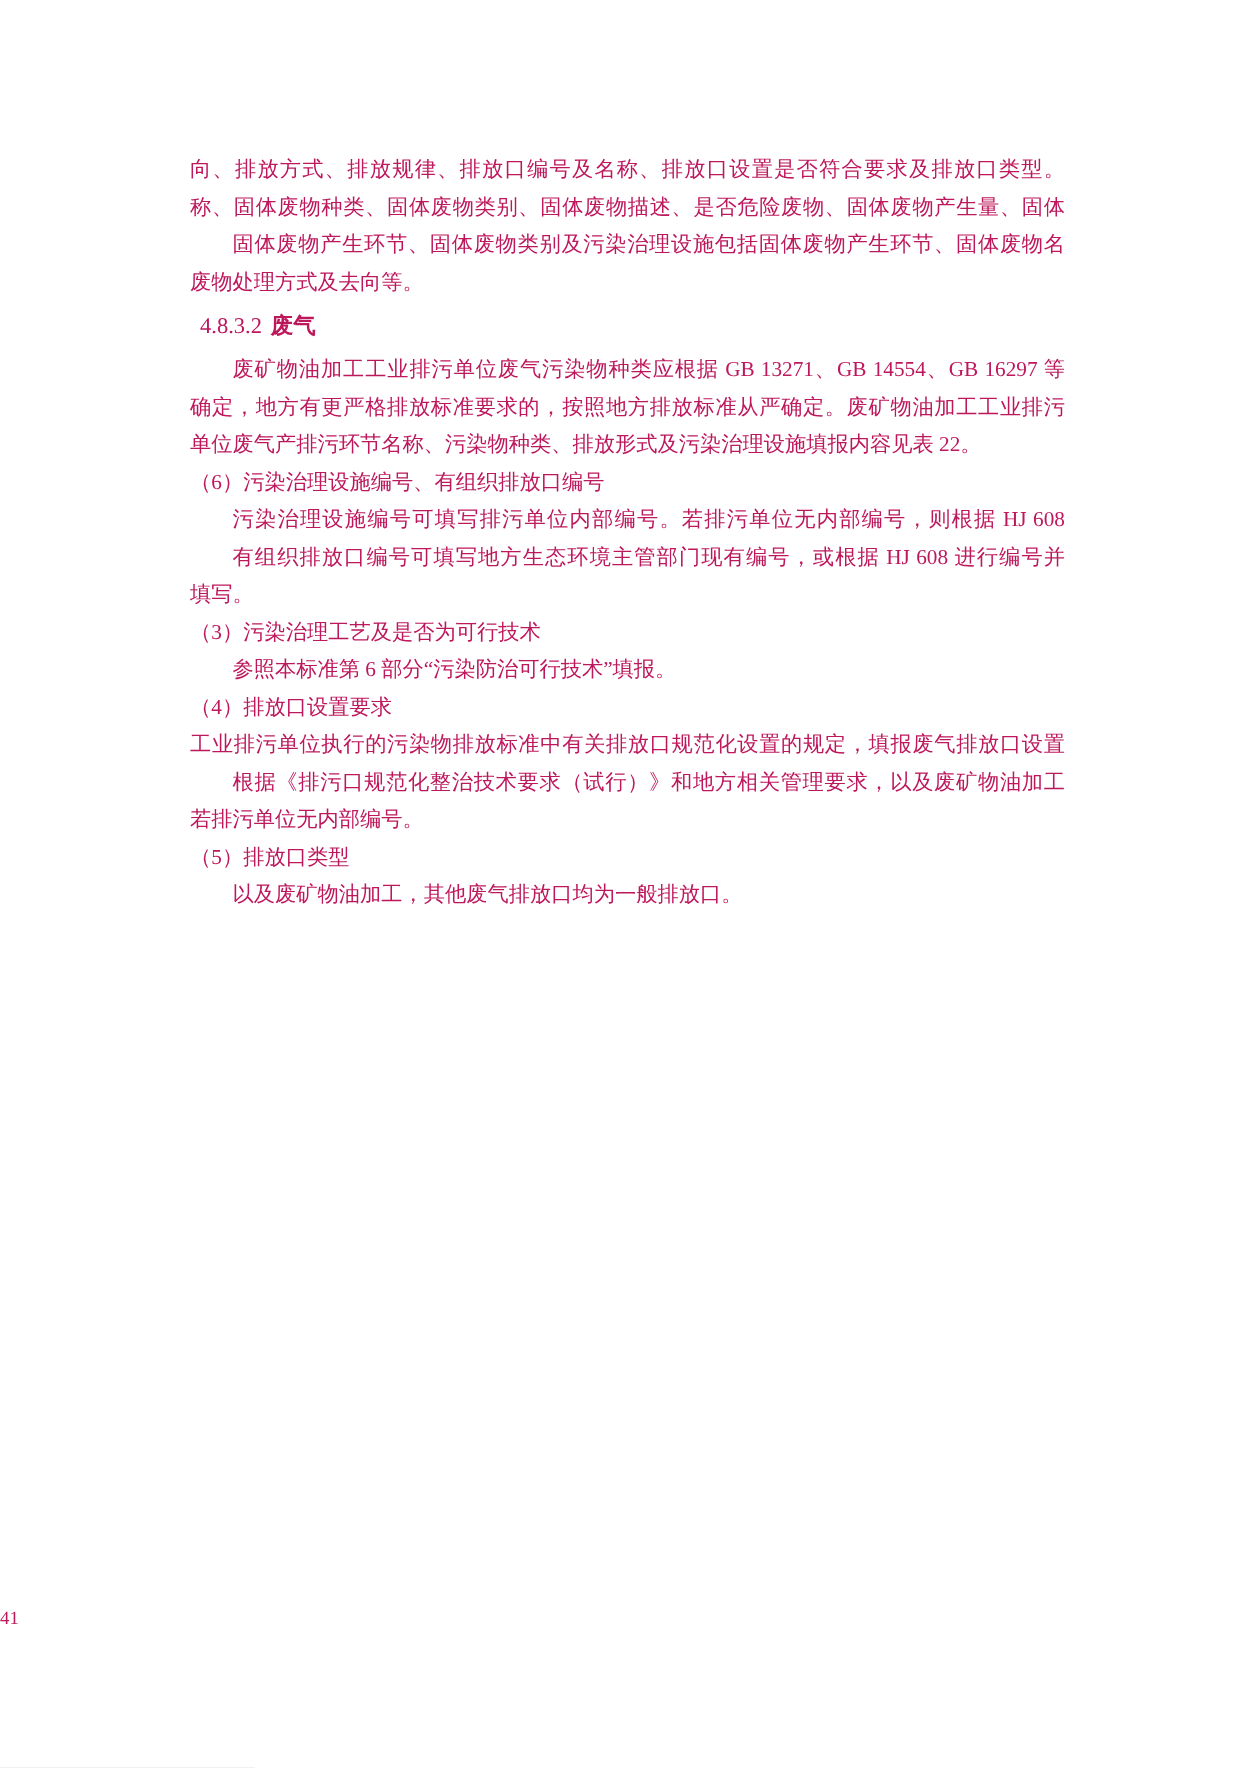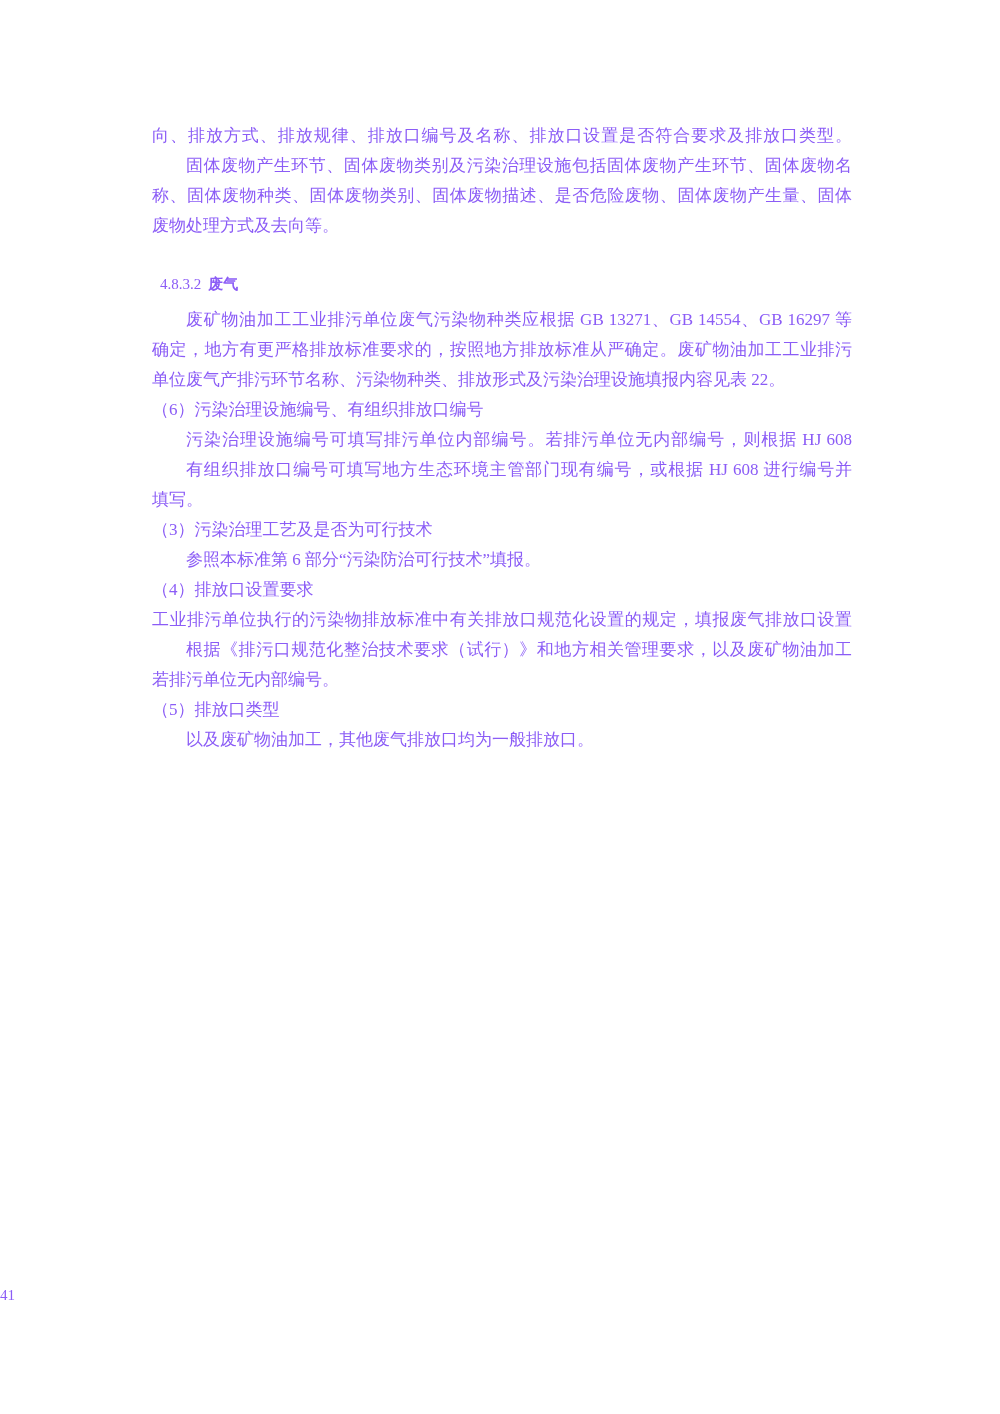--- a/index.html
+++ b/index.html
@@ -2,21 +2,21 @@
 <html><head>
 <meta charset="utf-8">
 <style>
   html,body{margin:0;padding:0;background:#e8e8e8;}
   .page{
     position:relative;
     width:1000px;
     height:1414px;
     margin:0 auto;
     background:#ffffff;
-    color:#8b5cf6;
+    color:#be185d;
     font-family:"Liberation Serif","DejaVu Serif",serif;
     overflow:hidden;
   }
   .content{
     position:absolute;
     left:152px;
     top:121px;
     width:700px;
   }
   .para{margin:0;padding:0;}
@@ -27,26 +27,26 @@
     text-align:left;
     overflow:hidden;
   }
   .line.fill{
     text-align:justify;
     text-align-last:justify;
     text-justify:inter-character;
   }
   .line.indent{text-indent:2em;}
   .heading{
-    margin-top:28px;
+    margin-top:4px;
     margin-bottom:6px;
     height:30px;
     line-height:30px;
     padding-left:8px;
-    font-size:15px;
+    font-size:18px;
     white-space:nowrap;
   }
   .h-num{font-family:"Liberation Serif","DejaVu Serif",serif;font-weight:normal;}
   .h-title{
     font-family:"Liberation Sans","DejaVu Sans",sans-serif;
     font-weight:bold;
     margin-left:7px;
   }
   .page-footer{
     position:absolute;
@@ -62,22 +62,22 @@
 </style>
 </head>
 <body>
 
 <div class="page">
   <main class="content">
       <div class="para">
         <div class="line fill">向、排放方式、排放规律、排放口编号及名称、排放口设置是否符合要求及排放口类型。</div>
       </div>
       <div class="para">
+        <div class="line fill">称、固体废物种类、固体废物类别、固体废物描述、是否危险废物、固体废物产生量、固体</div>
         <div class="line fill indent">固体废物产生环节、固体废物类别及污染治理设施包括固体废物产生环节、固体废物名</div>
-        <div class="line fill">称、固体废物种类、固体废物类别、固体废物描述、是否危险废物、固体废物产生量、固体</div>
         <div class="line">废物处理方式及去向等。</div>
       </div>
       <div class="heading"><span class="h-num">4.8.3.2</span><span class="h-title">废气</span></div>
       <div class="para">
         <div class="line fill indent">废矿物油加工工业排污单位废气污染物种类应根据 GB 13271、GB 14554、GB 16297 等</div>
         <div class="line fill">确定，地方有更严格排放标准要求的，按照地方排放标准从严确定。废矿物油加工工业排污</div>
         <div class="line">单位废气产排污环节名称、污染物种类、排放形式及污染治理设施填报内容见表 22。</div>
       </div>
       <div class="para">
         <div class="line">（6）污染治理设施编号、有组织排放口编号</div>

